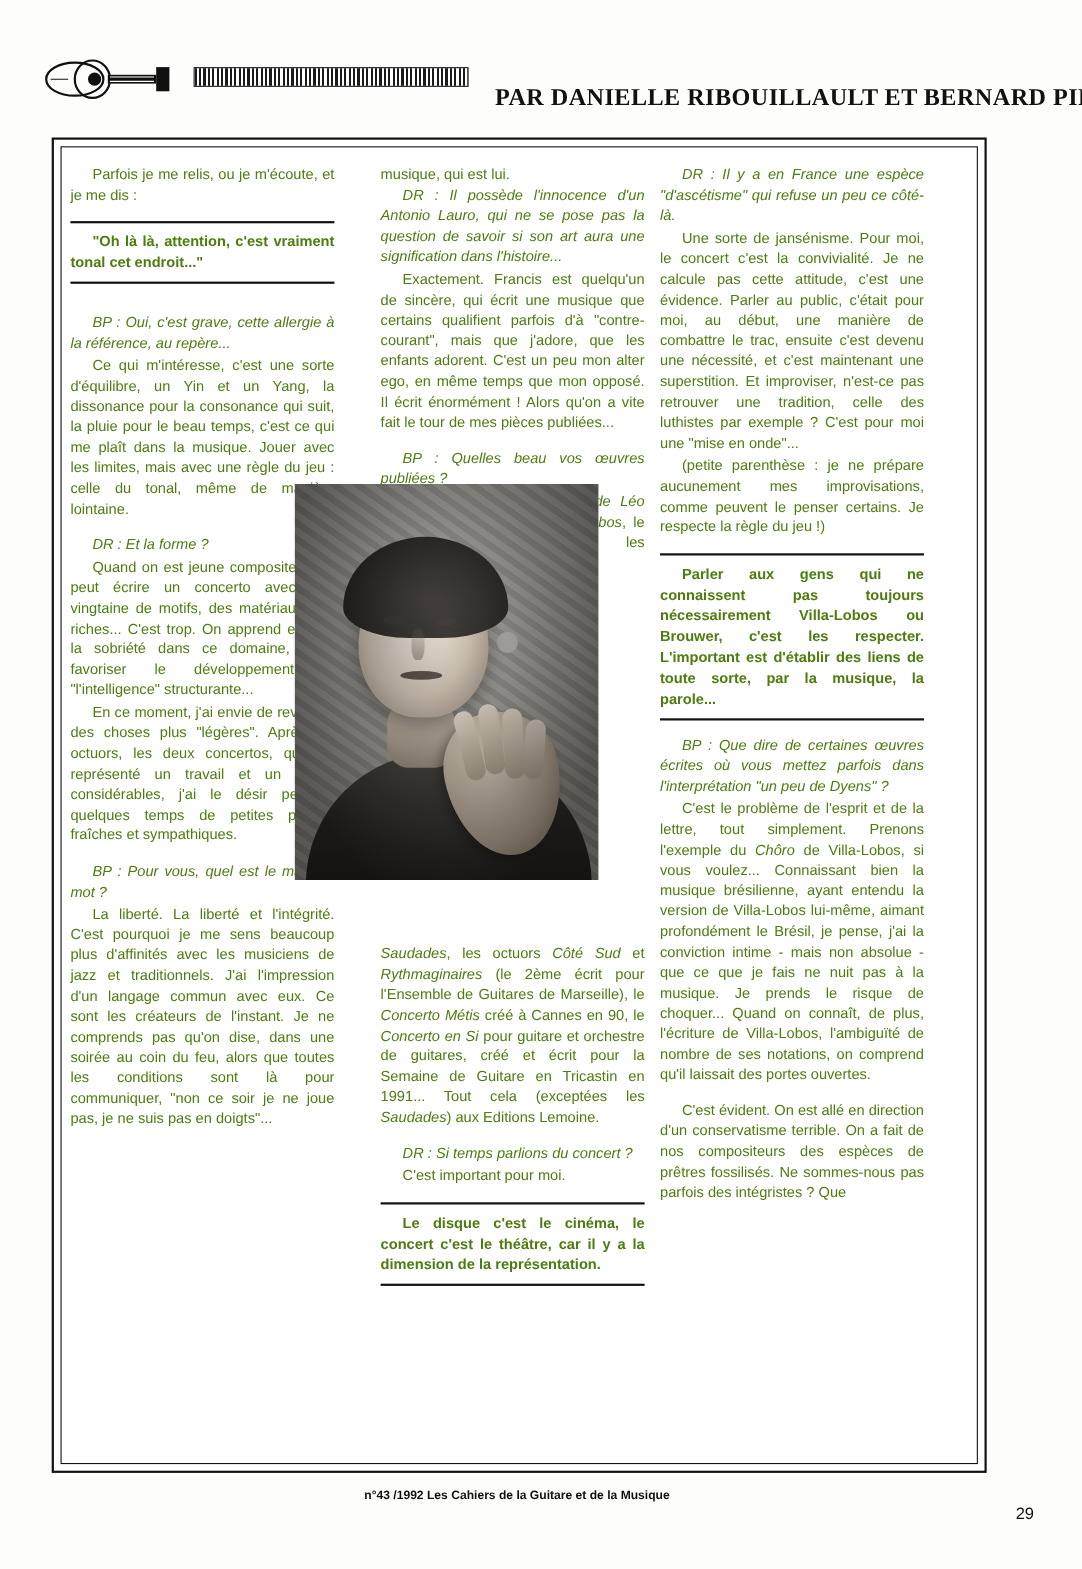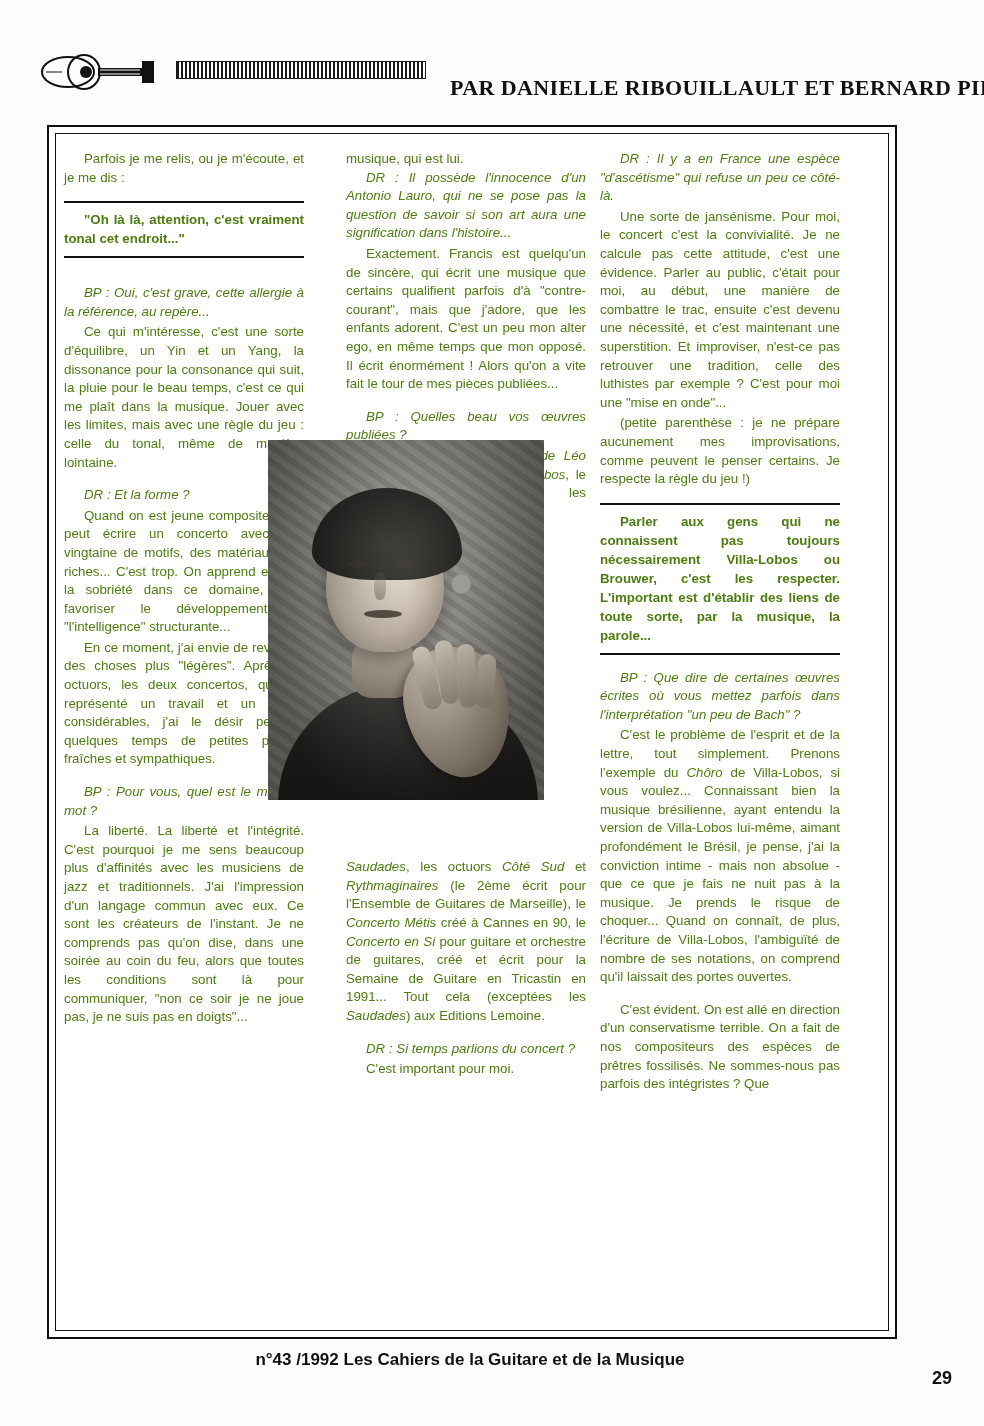--- a/index.html
+++ b/index.html
@@ -169,29 +169,29 @@
   .photo .f2{left:170px;top:200px;transform:rotate(-8deg);}
   .photo .f3{left:190px;top:204px;transform:rotate(-3deg);}
   .photo .f4{left:209px;top:214px;transform:rotate(4deg);height:54px;}
 
   
   .footer{
     position:absolute;
     left:47px;top:1345px;width:846px;height:30px;
     display:flex;align-items:center;justify-content:center;
     font-family:"Liberation Sans", sans-serif;
-    font-size:17px;
+    font-size:11px;
     font-weight:600;
     color:#111;
   }
   .pageno{
     position:absolute;
-    right:32px;top:1368px;
-    font-family:"Liberation Sans", sans-serif;
-    font-size:18px;font-weight:bold;color:#111;
+    right:44px;top:1368px;
+    font-family:"Liberation Sans", sans-serif;
+    font-size:15px;font-weight:normal;color:#111;
   }
   .spacer{height:12px;}
 </style>
 </head>
 <body>
 
 <div class="page">
 
   <div class="header">
     <div class="guitar-icon">
@@ -237,28 +237,29 @@
       <p class="para">Exactement. Francis est quelqu'un de sincère, qui écrit une musique que certains qualifient parfois d'à "contre-courant", mais que j'adore, que les enfants adorent. C'est un peu mon alter ego, en même temps que mon opposé. Il écrit énormément ! Alors qu'on a vite fait le tour de mes pièces publiées...</p>
       <div class="spacer"></div>
       <p class="para it">BP : Quelles beau vos œuvres publiées ?</p>
       <p class="para">
         <span>La </span><span class="it">Libra Sonatine</span><span>, l'</span><span class="it">Eloge de Léo Brouwer</span><span> , l'</span><span class="it">Hommage à Villa-Lobos</span><span>, le </span><span class="it">Tango en skaï</span><span>, les </span>
         <span style="display:inline-block;width:240px;height:350px;"></span><span class="it">Saudades</span><span>, les octuors </span><span class="it">Côté Sud</span><span> et </span><span class="it">Rythmaginaires</span><span> (le 2ème écrit pour l'Ensemble de Guitares de Marseille), le </span><span class="it">Concerto Métis</span><span> créé à Cannes en 90, le </span><span class="it">Concerto en Si</span><span> pour guitare et orchestre de guitares, créé et écrit pour la Semaine de Guitare en Tricastin en 1991... Tout cela (exceptées les </span><span class="it">Saudades</span><span>) aux Editions Lemoine.</span>
       </p>
       <div class="spacer"></div>
       <p class="para it">DR : Si temps parlions du concert ?</p>
       <p class="para">C'est important pour moi.</p>
+      <div class="pullquote">Le disque c'est le cinéma, le concert c'est le théâtre, car il y a la dimension de la représentation.</div>
     </div>
 
     <div class="col c3">
       <p class="para it">DR : Il y a en France une espèce "d'ascétisme" qui refuse un peu ce côté-là.</p>
       <p class="para">Une sorte de jansénisme. Pour moi, le concert c'est la convivialité. Je ne calcule pas cette attitude, c'est une évidence. Parler au public, c'était pour moi, au début, une manière de combattre le trac, ensuite c'est devenu une nécessité, et c'est maintenant une superstition. Et improviser, n'est-ce pas retrouver une tradition, celle des luthistes par exemple ? C'est pour moi une "mise en onde"...</p>
       <p class="para">(petite parenthèse : je ne prépare aucunement mes improvisations, comme peuvent le penser certains. Je respecte la règle du jeu !)</p>
       <div class="pullquote">Parler aux gens qui ne connaissent pas toujours nécessairement Villa-Lobos ou Brouwer, c'est les respecter. L'important est d'établir des liens de toute sorte, par la musique, la parole...</div>
-      <p class="para it">BP : Que dire de certaines œuvres écrites où vous mettez parfois dans l'interprétation "un peu de Bach" ?</p>
+      <p class="para it">BP : Que dire de certaines œuvres écrites où vous mettez parfois dans l'interprétation "un peu de Dyens" ?</p>
       <p class="para">
         <span>C'est le problème de l'esprit et de la lettre, tout simplement. Prenons l'exemple du </span><span class="it">Chôro</span><span> de Villa-Lobos, si vous voulez... Connaissant bien la musique brésilienne, ayant entendu la version de Villa-Lobos lui-même, aimant profondément le Brésil, je pense, j'ai la conviction intime - mais non absolue - que ce que je fais ne nuit pas à la musique. Je prends le risque de choquer... Quand on connaît, de plus, l'écriture de Villa-Lobos, l'ambiguïté de nombre de ses notations, on comprend qu'il laissait des portes ouvertes.</span>
       </p>
       <div class="spacer"></div>
       <p class="para">C'est évident. On est allé en direction d'un conservatisme terrible. On a fait de nos compositeurs des espèces de prêtres fossilisés. Ne sommes-nous pas parfois des intégristes ? Que</p>
     </div>
   </div>
 
   <div class="photo">
     <div class="bg"></div>

